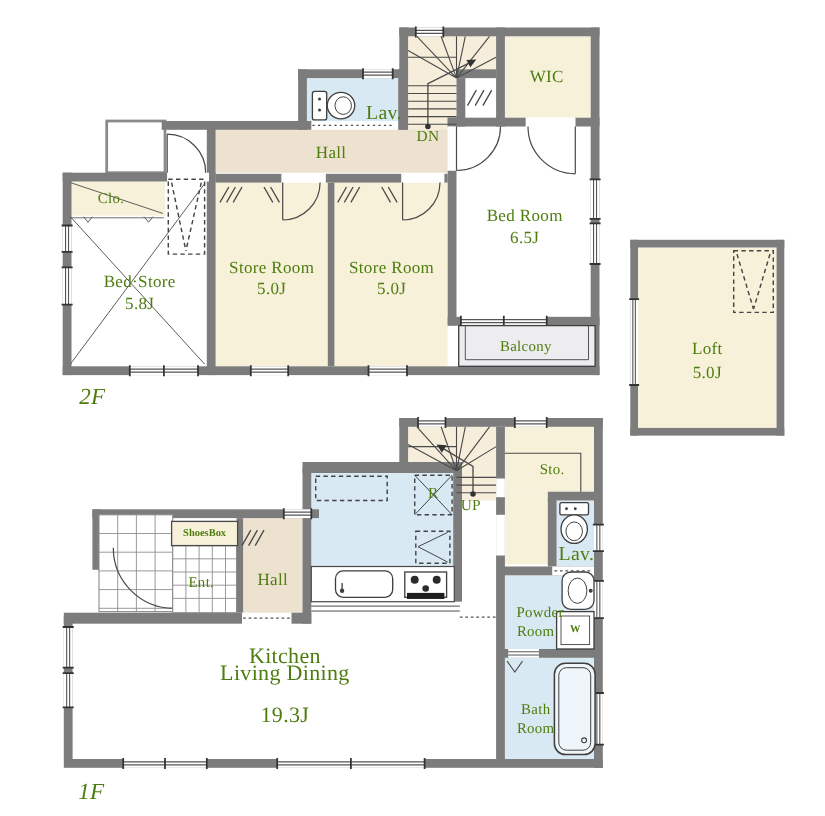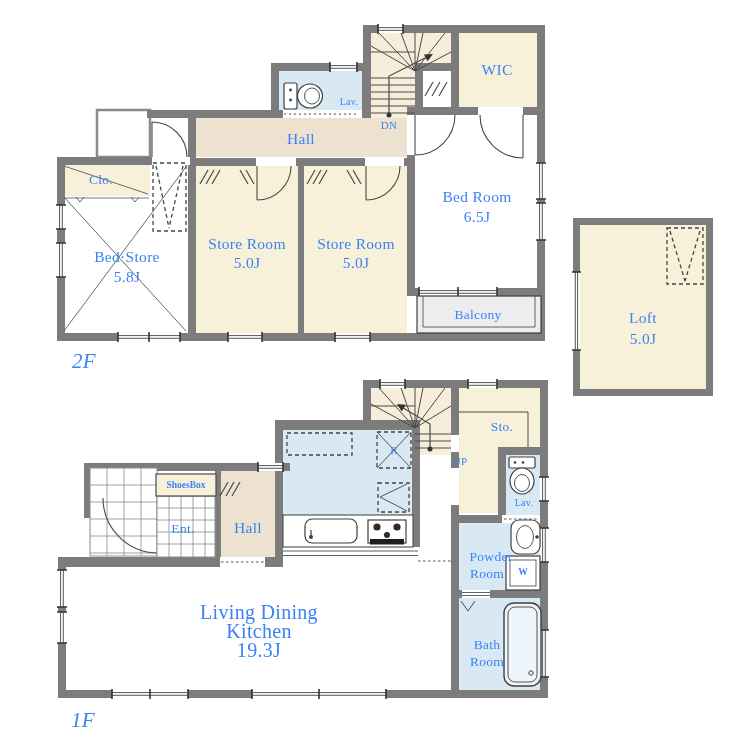--- a/index.html
+++ b/index.html
@@ -1,23 +1,23 @@
 <!DOCTYPE html>
 <html><head>
 <meta charset="utf-8">
 <style>
   html,body{margin:0;padding:0;background:#ffffff;}
   #stage{position:relative;width:750px;height:742px;background:#ffffff;overflow:hidden;
          font-family:"Liberation Serif","DejaVu Serif",serif;}
   #plan-svg{position:absolute;left:0;top:0;}
   .lbl{position:absolute;transform:translate(-50%,-50%);white-space:nowrap;
-       color:#3b82f6;letter-spacing:.3px;line-height:1;}
+       color:#4d7c0f;letter-spacing:.3px;line-height:1;}
   .s9{font-size:9.5px;font-weight:700;letter-spacing:0;}
-  .s10{font-size:11px;text-align:center;}
-  .s12{font-size:10px;}
+  .s10{font-size:14px;text-align:center;}
+  .s12{font-size:18px;}
   .s13{font-size:13.5px;}
   .s15{font-size:15.5px;}
   .s16{font-size:20px;}
   .s20{font-size:21px;font-style:italic;}
 </style>
 </head>
 <body>
 
 <div id="stage">
 
@@ -384,29 +384,29 @@
   <div class="lbl s10" style="left:389px;top:125px">DN</div>
   <div class="lbl s15" style="left:497px;top:70px">WIC</div>
   <div class="lbl s15" style="left:477px;top:197px">Bed Room</div>
   <div class="lbl s15" style="left:477px;top:217px">6.5J</div>
   <div class="lbl s13" style="left:478px;top:315px">Balcony</div>
   <div class="lbl s20" style="left:84px;top:361px">2F</div>
 
   <div class="lbl s15" style="left:643px;top:318px">Loft</div>
   <div class="lbl s15" style="left:643px;top:339px">5.0J</div>
 
-  <div class="lbl s10" style="left:460px;top:461px">UP</div>
+  <div class="lbl s10" style="left:428px;top:461px">UP</div>
   <div class="lbl s13" style="left:502px;top:427px">Sto.</div>
   <div class="lbl s12" style="left:524px;top:503px">Lav.</div>
   <div class="lbl s10" style="left:394px;top:450px">R</div>
   <div class="lbl s9" style="left:186px;top:486px">ShoesBox</div>
   <div class="lbl s13" style="left:183px;top:529px">Ent.</div>
   <div class="lbl s15" style="left:248px;top:528px">Hall</div>
   <div class="lbl s16" style="left:259px;top:612px">Living Dining</div>
-  <div class="lbl s16" style="left:259px;top:631px">Kitchen</div>
+  <div class="lbl s16" style="left:259px;top:597px">Kitchen</div>
   <div class="lbl s16" style="left:259px;top:650px">19.3J</div>
   <div class="lbl s13" style="left:491px;top:557px">Powder</div>
   <div class="lbl s13" style="left:487px;top:574px">Room</div>
   <div class="lbl s9" style="left:523px;top:573px">W</div>
   <div class="lbl s13" style="left:487px;top:645px">Bath</div>
   <div class="lbl s13" style="left:487px;top:662px">Room</div>
   <div class="lbl s20" style="left:83px;top:720px">1F</div>
 
 </div>
 

